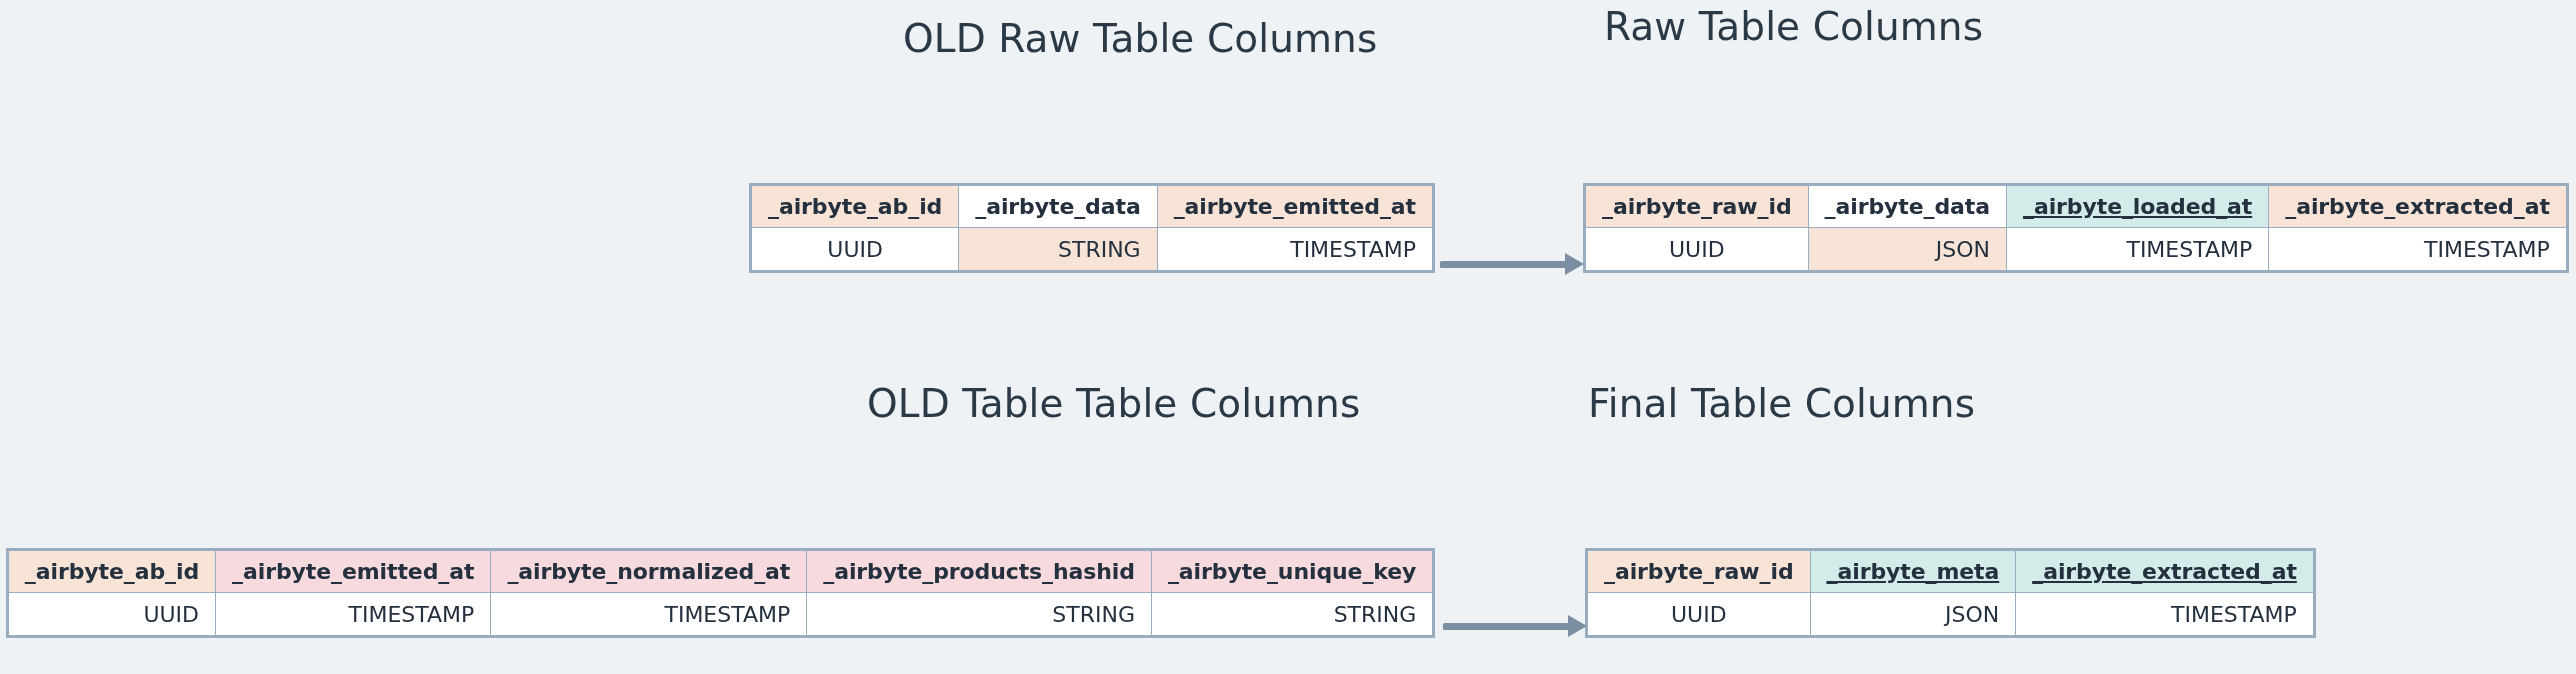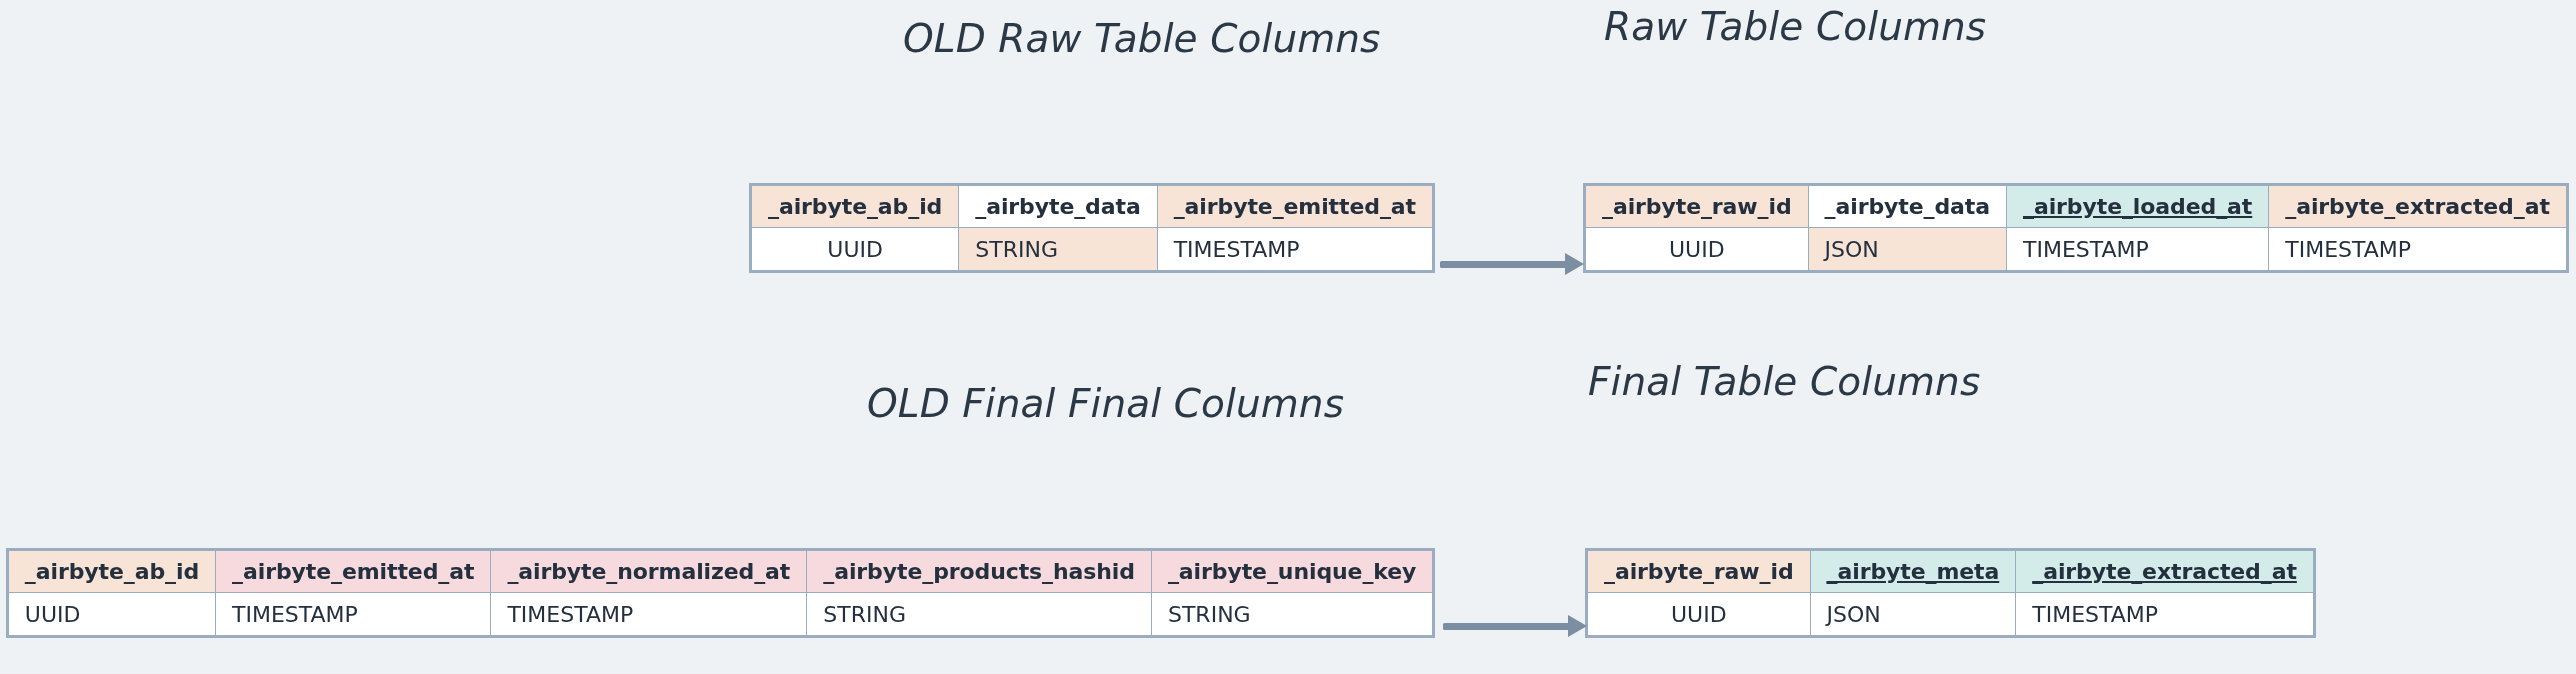--- a/index.html
+++ b/index.html
@@ -16,26 +16,25 @@
   }
 
   
   .title {
     position: absolute;
     color: #2b3947;
     font-size: 39px;
     font-weight: 400;
     letter-spacing: 0.1px;
     white-space: nowrap;
-    font-style: italic;
   }
   #title-old-raw   { left: 903px; top: 16px; }
   #title-new-raw   { left: 1604px; top: 4px; }
   #title-old-final { left: 867px; top: 381px; }
-  #title-new-final { left: 1588px; top: 359px; }
+  #title-new-final { left: 1588px; top: 381px; }
 
   
   .tbl {
     position: absolute;
     border-collapse: collapse;
     border: 3.6px solid #9aadc0;
     background: #ffffff;
     table-layout: auto;
   }
   .tbl td {
@@ -52,21 +51,21 @@
     height: 41px;
     padding: 0 16px;
     letter-spacing: -0.1px;
   }
   .tbl tr.body td {
     font-size: 22px;
     font-weight: 400;
     color: #24303e;
     height: 42px;
     padding: 0 16px;
-    text-align: left;
+    text-align: right;
   }
   .tbl tr.body td.ctr { text-align: center; }
 
   
   .fill-peach { background: #f8e4d7 !important; }
   .fill-teal  { background: #d3ecea !important; text-decoration: underline; }
   .fill-pink  { background: #f6dade !important; }
   .fill-white { background: #ffffff !important; }
 
   
@@ -103,21 +102,21 @@
 
   #arrow-final { left: 1443px; top: 615px; width: 145px; }
   #arrow-final .shaft { width: 128px; }
   #arrow-final .head  { left: 125px; }
 </style>
 </head>
 <body>
 
 <div class="title" id="title-old-raw">OLD Raw Table Columns</div>
 <div class="title" id="title-new-raw">Raw Table Columns</div>
-<div class="title" id="title-old-final">OLD Final Final Columns</div>
+<div class="title" id="title-old-final">OLD Table Table Columns</div>
 <div class="title" id="title-new-final">Final Table Columns</div>
 
 <table class="tbl" id="table-old-raw">
   <tbody>
       <tr class="head">
     <td class="fill-peach">_airbyte_ab_id</td>
     <td class="fill-white">_airbyte_data</td>
     <td class="fill-peach">_airbyte_emitted_at</td>
   </tr>
   <tr class="body">

